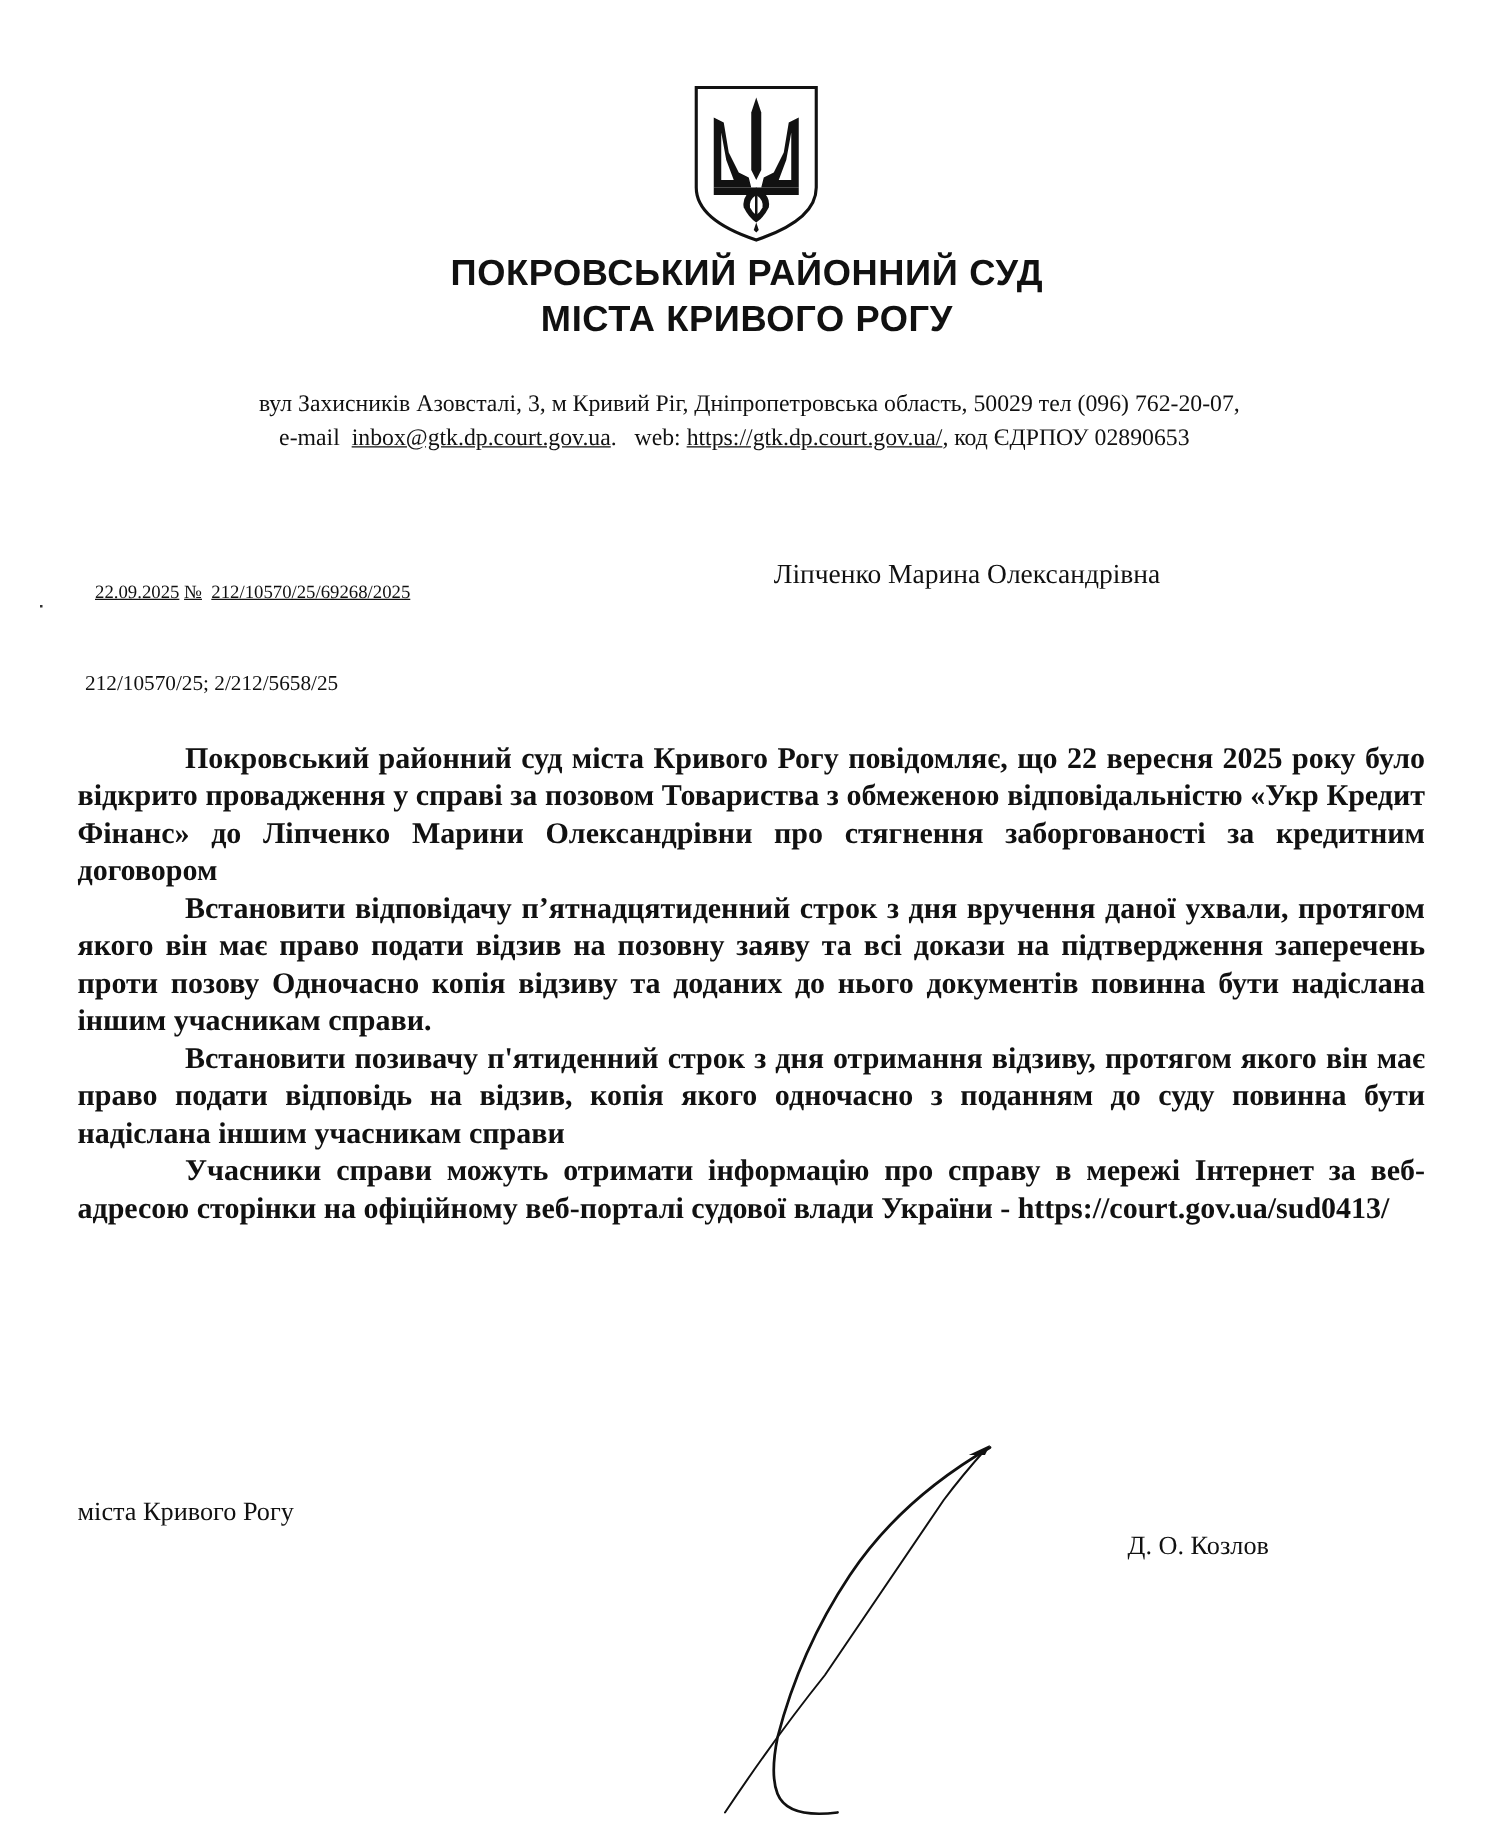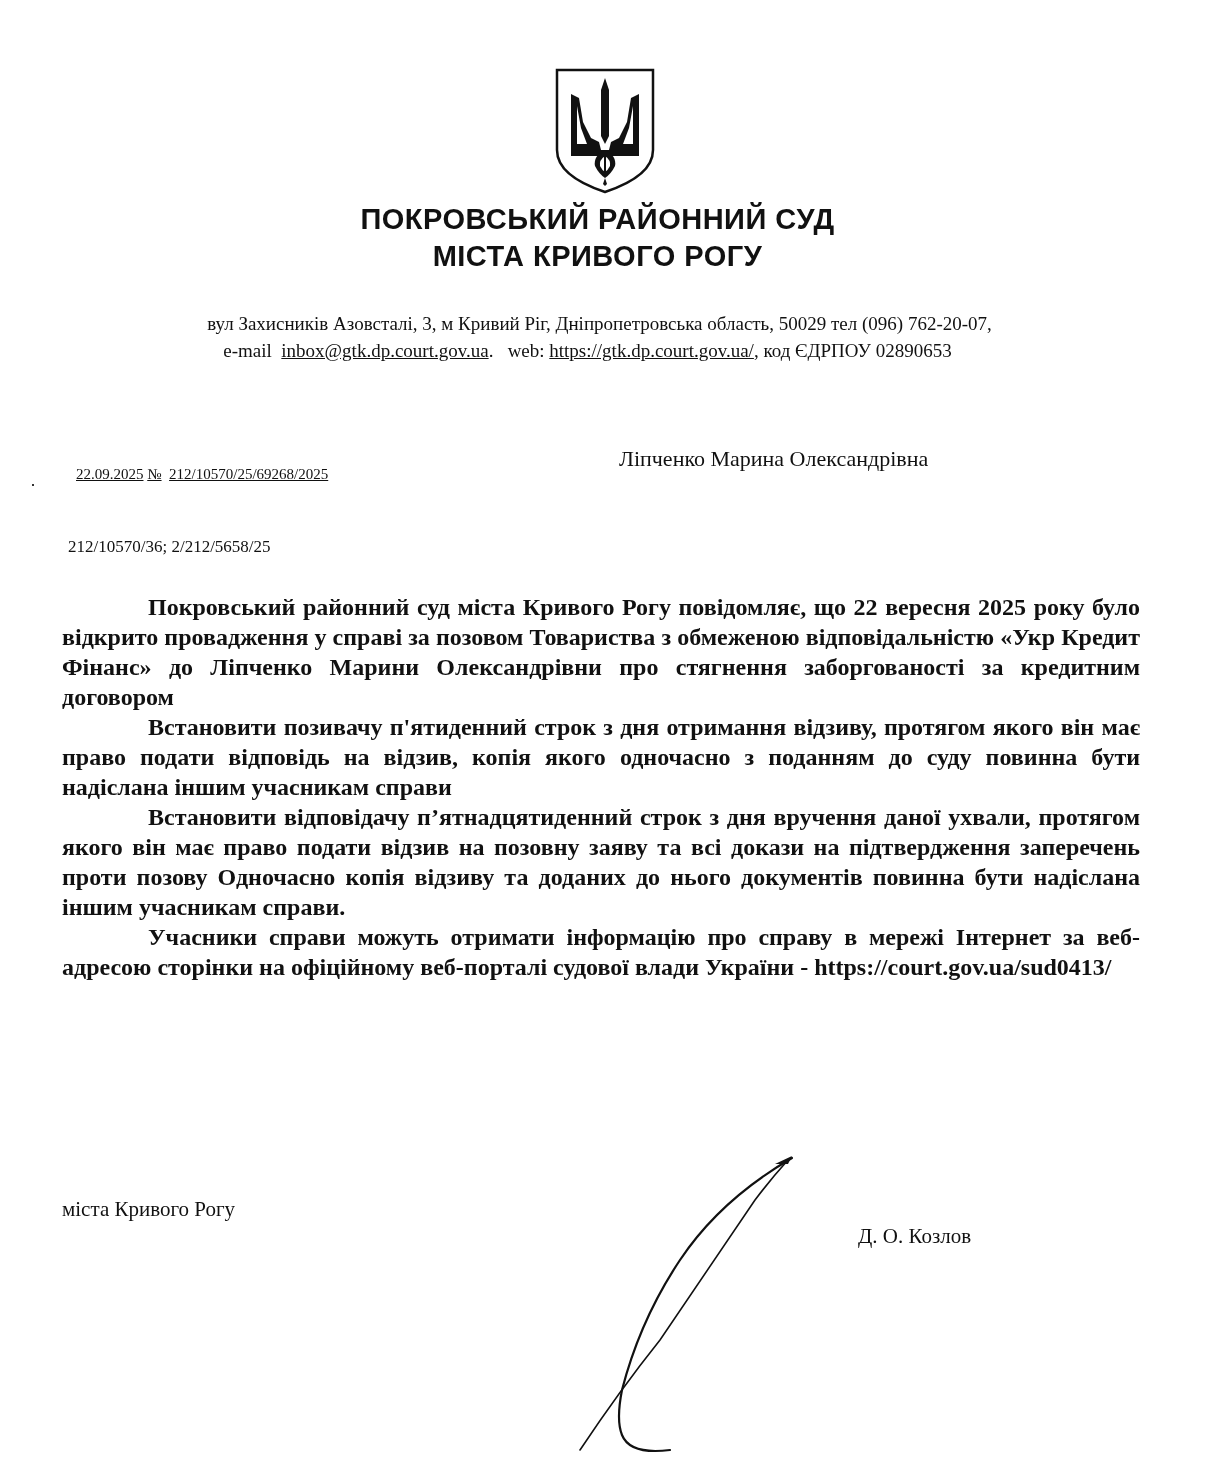--- a/index.html
+++ b/index.html
@@ -15,21 +15,21 @@
   .u { text-decoration: underline; }
   .ref { left: 76px; top: 447px; font-size: 15px; margin-top: 19px; }
   .ref .u { text-decoration: underline; }
   .ref2 { left: 68px; top: 537px; font-size: 17px; }
   .recipient { left: 619px; top: 444px; font-size: 22px; line-height: 30px; text-align: center; }
   .recipient .ind { padding-left: 16px; }
   .body { left: 62px; top: 592px; width: 1078px; font-size: 24px; line-height: 30px; text-align: justify; font-weight: bold; }
   .body p { margin: 0; text-indent: 86px; }
   .body p.last-l { text-align-last: left; }
   .sig-left { left: 62px; top: 1194px; font-size: 21px; line-height: 30px; }
-  .sig-name { left: 858px; top: 1224px; font-size: 21px; text-align: right; }
+  .sig-name { left: 902px; top: 1224px; font-size: 21px; text-align: right; }
   .signature { left: 470px; top: 1150px; width: 340px; height: 310px; }
   .dot { left: 32px; top: 484px; width: 2px; height: 2px; background: #333; }
 </style>
 </head>
 <body>
 
 <svg class="abs emblem" viewBox="0 0 104 128" xmlns="http://www.w3.org/2000/svg">
   <path d="M4 4 H100 V84 Q100 110 52 126 Q4 110 4 84 Z" fill="none" stroke="#111" stroke-width="2.5"></path>
 
   <path d="M52 12 L56 24 L56 70 L52 78 L48 70 L48 24 Z" fill="#111"></path>
@@ -59,30 +59,30 @@
   <span>код ЄДРПОУ 02890653</span>
 </div>
 
 <div class="abs dot"></div>
 
 <div class="abs ref">
   <span class="u">22.09.2025</span>
   <span class="u">№</span>&nbsp;
   <span class="u">212/10570/25/69268/2025</span>
 </div>
-<div class="abs ref2">212/10570/36; 2/212/5658/25</div>
+<div class="abs ref2">212/10570/25; 2/212/5658/25</div>
 
 <div class="abs recipient">
   <div>Ліпченко Марина Олександрівна</div>
 </div>
 
 <div class="abs body">
   <p class="last-l">Покровський районний суд міста Кривого Рогу повідомляє, що 22 вересня 2025 року було відкрито провадження у справі за позовом Товариства з обмеженою відповідальністю «Укр Кредит Фінанс» до Ліпченко Марини Олександрівни про стягнення заборгованості за кредитним договором</p>
+  <p class="last-l">Встановити відповідачу п’ятнадцятиденний строк з дня вручення даної ухвали, протягом якого він має право подати відзив на позовну заяву та всі докази на підтвердження заперечень проти позову  Одночасно копія відзиву та доданих до нього документів повинна бути надіслана іншим учасникам справи.</p>
   <p class="last-l">Встановити позивачу п'ятиденний строк з дня отримання відзиву, протягом якого він має право подати відповідь на відзив, копія якого одночасно з поданням до суду  повинна бути надіслана іншим учасникам справи</p>
-  <p class="last-l">Встановити відповідачу п’ятнадцятиденний строк з дня вручення даної ухвали, протягом якого він має право подати відзив на позовну заяву та всі докази на підтвердження заперечень проти позову  Одночасно копія відзиву та доданих до нього документів повинна бути надіслана іншим учасникам справи.</p>
   <p class="last-l">Учасники справи можуть отримати інформацію про справу в мережі Інтернет за веб-адресою сторінки на офіційному веб-порталі судової влади України - https://court.gov.ua/sud0413/</p>
 </div>
 
 <div class="abs sig-left">
   <div>міста Кривого Рогу</div>
 </div>
 <div class="abs sig-name">Д. О. Козлов</div>
 
 <svg class="abs signature" viewBox="0 0 340 310" xmlns="http://www.w3.org/2000/svg">
   <path d="M322 8 Q250 50 210 110 Q170 170 152 240 Q146 270 152 285 Q160 305 200 300" fill="none" stroke="#111" stroke-width="2.2" stroke-linecap="round"></path>

